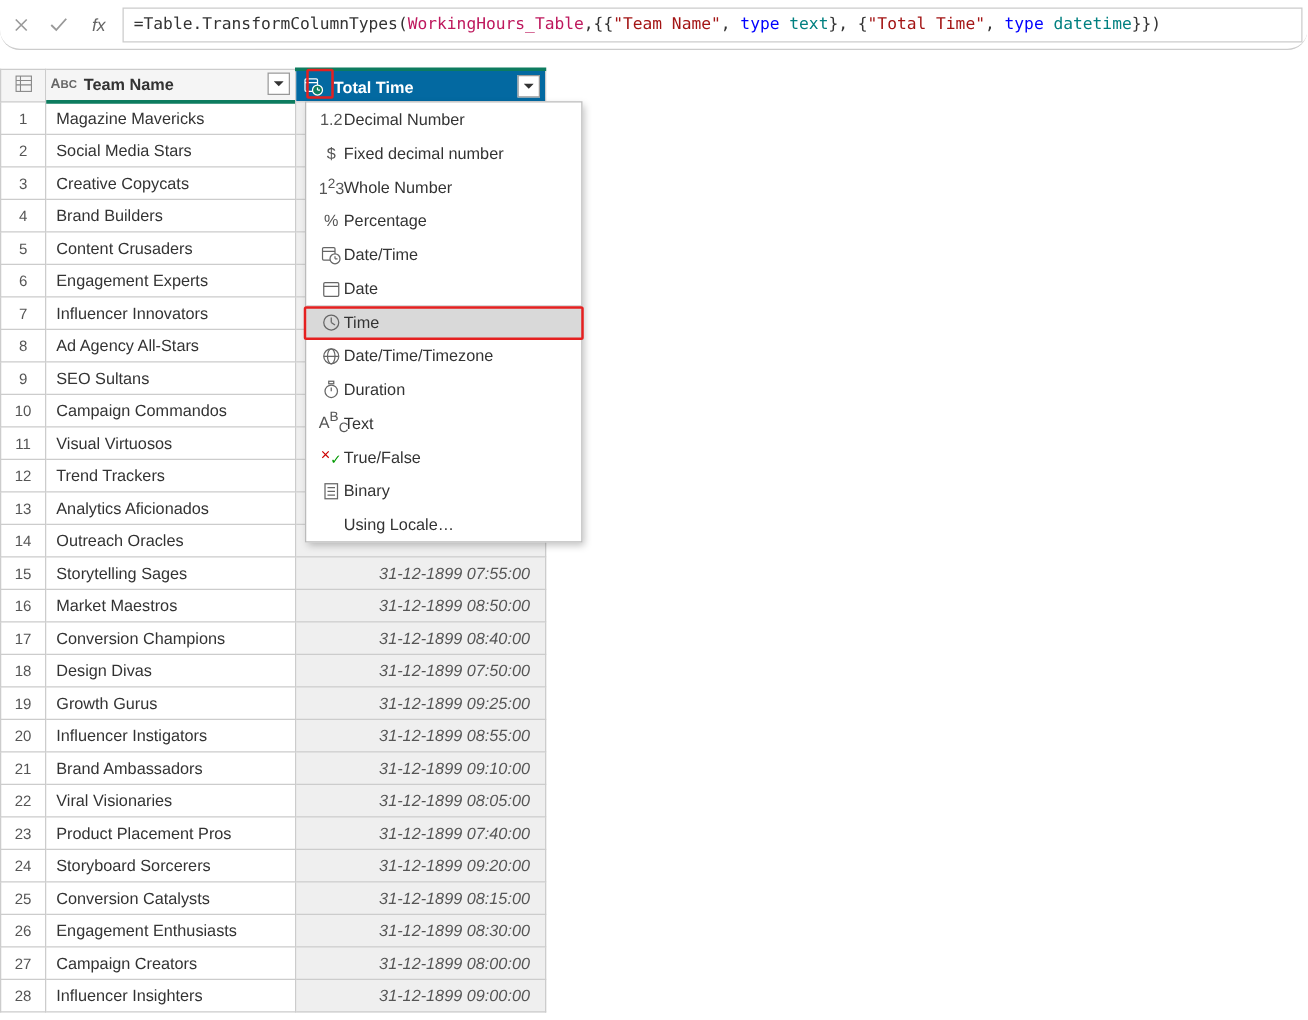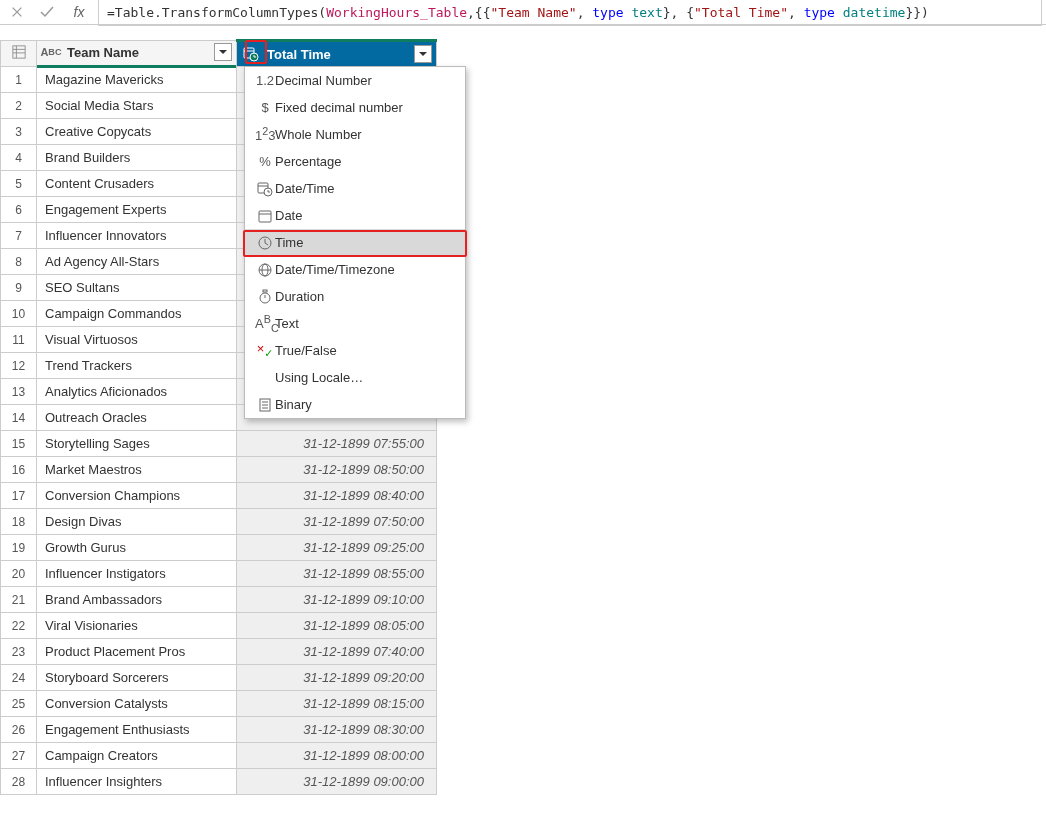--- a/index.html
+++ b/index.html
@@ -1,18 +1,18 @@
 <!DOCTYPE html>
 <html><head>
 <meta charset="utf-8">
 <style>
 * { margin: 0; padding: 0; box-sizing: border-box; }
 body { font-family: "Segoe UI", Tahoma, sans-serif; font-size: 13px; color: #333; background: #fff; width: 1046px; height: 816px; overflow: hidden; }
 
-.formula-bar { display: flex; align-items: center; height: 25px; border-bottom: 1px solid #ccc; padding: 2px 4px; gap: 4px; }
+.formula-bar { display: flex; align-items: center; height: 40px; border-bottom: 1px solid #ccc; padding: 2px 4px; gap: 4px; border-radius: 16px; }
 .fb-btn { width: 26px; height: 26px; display: flex; align-items: center; justify-content: center; color: #888; cursor: pointer; }
 .fb-fx { width: 30px; font-style: italic; color: #666; font-size: 14px; text-align: center; }
 .fb-input { flex: 1; height: 28px; border: 1px solid #ccc; padding: 4px 8px; font-family: Consolas, monospace; font-size: 13px; display: flex; align-items: center; white-space: nowrap; overflow: hidden; }
 .fb-input .eq { color: #333; }
 .fb-input .fn { color: #333; }
 .fb-input .id { color: #be185d; }
 .fb-input .str { color: #a31515; }
 .fb-input .kw { color: #0000ff; }
 .fb-input .tp { color: #008080; }
 .fb-input .dt { color: #008080; }
@@ -338,28 +338,28 @@
         </div>
         <div class="menu-item">
           <span class="m-icon">A<sup>B</sup><sub>C</sub></span>
           <span class="m-label">Text</span>
         </div>
         <div class="menu-item">
           <span class="m-icon"><span style="color:#c00">×</span><sub style="color:#090">✓</sub></span>
           <span class="m-label">True/False</span>
         </div>
         <div class="menu-item">
-          <span class="m-icon"></span>
-          <span class="m-label">Using Locale…</span>
-        </div>
-        <div class="menu-item">
           <span class="m-icon"><svg viewBox="0 0 16 16">
               <rect x="3" y="2" width="10" height="12" fill="none" stroke="#666"></rect>
               <line x1="5" y1="5" x2="11" y2="5" stroke="#666"></line>
               <line x1="5" y1="8" x2="11" y2="8" stroke="#666"></line>
               <line x1="5" y1="11" x2="11" y2="11" stroke="#666"></line>
             </svg></span>
           <span class="m-label">Binary</span>
         </div>
+        <div class="menu-item">
+          <span class="m-icon"></span>
+          <span class="m-label">Using Locale…</span>
+        </div>
       </div>
     <div class="red-box time-box"></div>
   </div>
 </div>
 
 </body></html>

